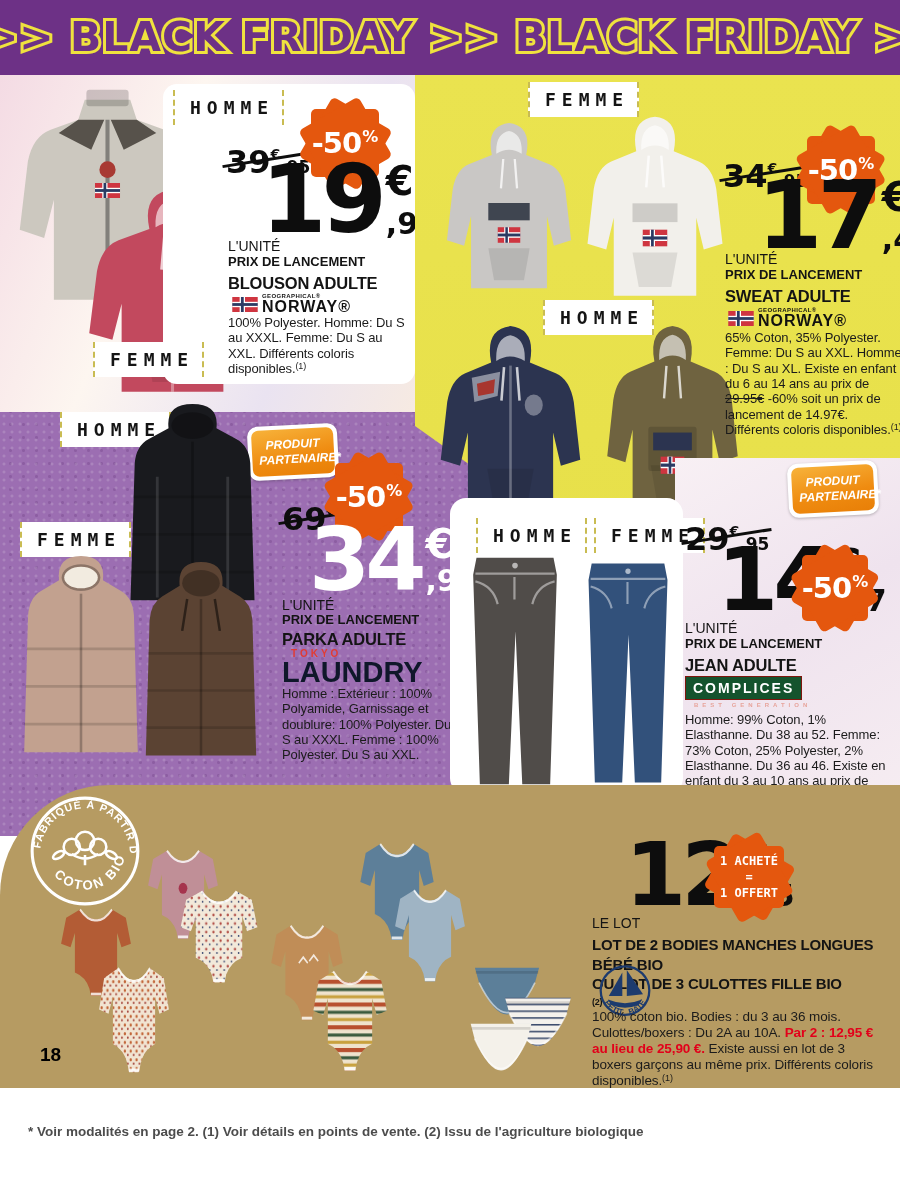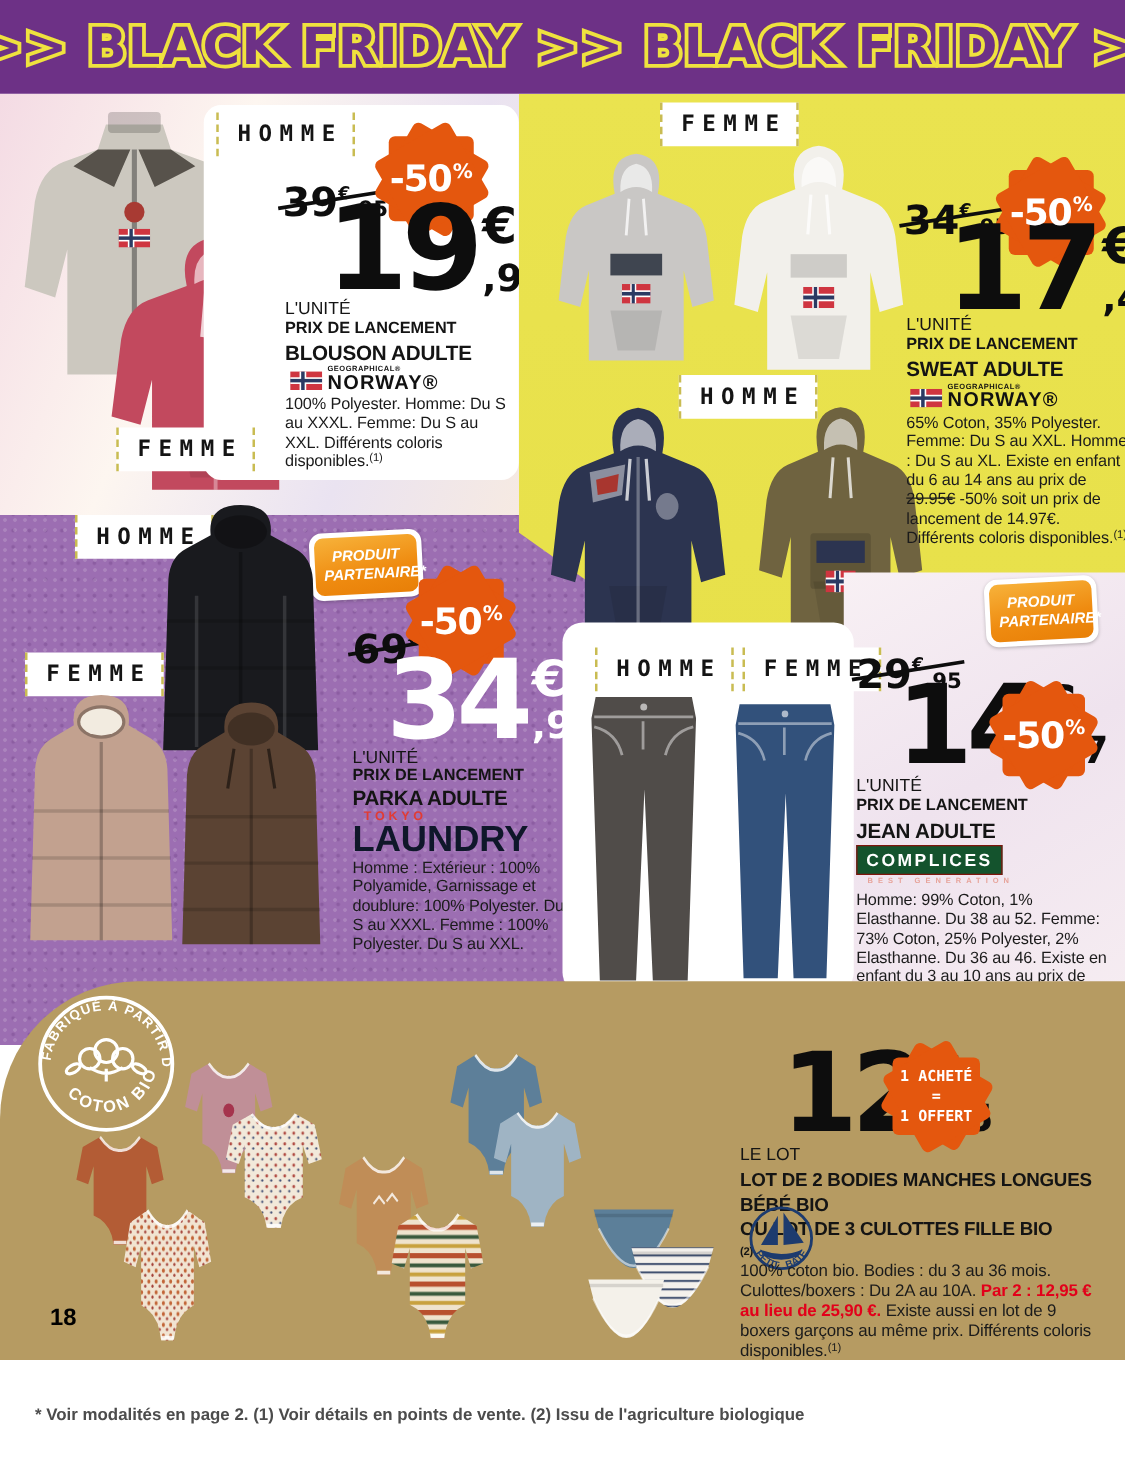--- a/index.html
+++ b/index.html
@@ -289,21 +289,21 @@
     <div class="gn" style="left:313px;top:232px">
       <svg width="26" height="15" viewBox="0 0 24 14">
           <use href="#nflag"></use>
         </svg>
       <span>
           <span class="gn-geo">GEOGRAPHICAL®</span>
           <span class="gn-main">NORWAY®</span>
         </span>
     </div>
     <p class="desc" style="left:310px;top:255px;width:178px">
-      <span>65% Coton, 35% Polyester. Femme: Du S au XXL. Homme : Du S au XL. Existe en enfant du 6 au 14 ans au prix de </span><span class="dstrike">29.95€</span><span> -50% soit un prix de lancement de 14.97€.  Différents coloris disponibles.</span><span class="dsup">(1)</span>
+      <span>65% Coton, 35% Polyester. Femme: Du S au XXL. Homme : Du S au XL. Existe en enfant du 6 au 14 ans au prix de </span><span class="dstrike">29.95€</span><span> -60% soit un prix de lancement de 14.97€.  Différents coloris disponibles.</span><span class="dsup">(1)</span>
     </p>
   </section>
 
   <section class="sec" id="sec-parka">
     <div class="tag" style="left:60px;top:22px"><span>HOMME</span></div>
     <div class="partner" style="left:248px;top:35px;width:82px">
       <div class="partner-in">
           <span>PRODUIT</span>
           <span>PARTENAIRE*</span>
         </div>
@@ -504,21 +504,21 @@
       <path d="M13 44 Q32 52 51 44 L47 50 Q32 56 17 50 Z" fill="#1d3b6e"></path>
       <defs>
           <path id="pbarc" d="M8 45 A26 26 0 0 0 56 45"></path>
         </defs>
       <text font-size="9" fill="#1d3b6e" font-weight="bold" font-family="Liberation Sans,sans-serif">
         <textPath href="#pbarc" startOffset="4%">PETIT</textPath>
         <textPath href="#pbarc" startOffset="58%">BATEAU</textPath>
       </text>
     </svg>
     <p class="desc" style="left:592px;top:224px;width:295px;font-size:13.5px">
-      <span>100% coton bio. Bodies : du 3 au 36 mois. Culottes/boxers : Du 2A au 10A. </span><span class="dred">Par 2 : 12,95 € au lieu de 25,90 €.</span><span> Existe aussi en lot de 9 boxers garçons au même prix. Différents coloris disponibles.</span><span class="dsup">(1)</span>
+      <span>100% coton bio. Bodies : du 3 au 36 mois. Culottes/boxers : Du 2A au 10A. </span><span class="dred">Par 2 : 12,95 € au lieu de 25,90 €.</span><span> Existe aussi en lot de 3 boxers garçons au même prix. Différents coloris disponibles.</span><span class="dsup">(1)</span>
     </p>
   </section>
 
   <div class="bottom-strip abs"></div>
   <div class="pagenum">18</div>
   <div class="footnote">* Voir modalités en page 2. (1) Voir détails en points de vente. (2) Issu de l'agriculture biologique</div>
 
 </div>
 
 </body></html>

